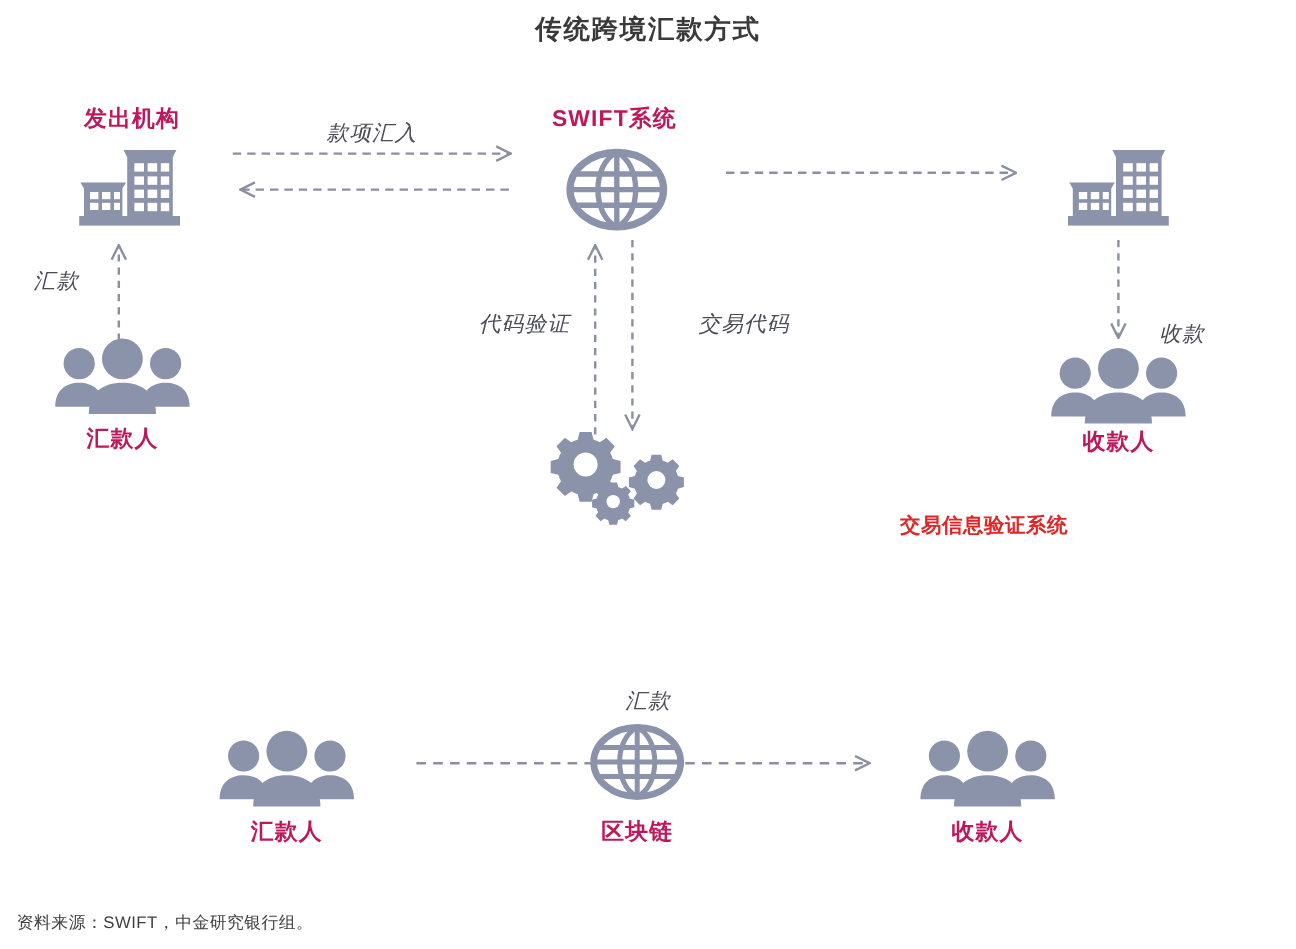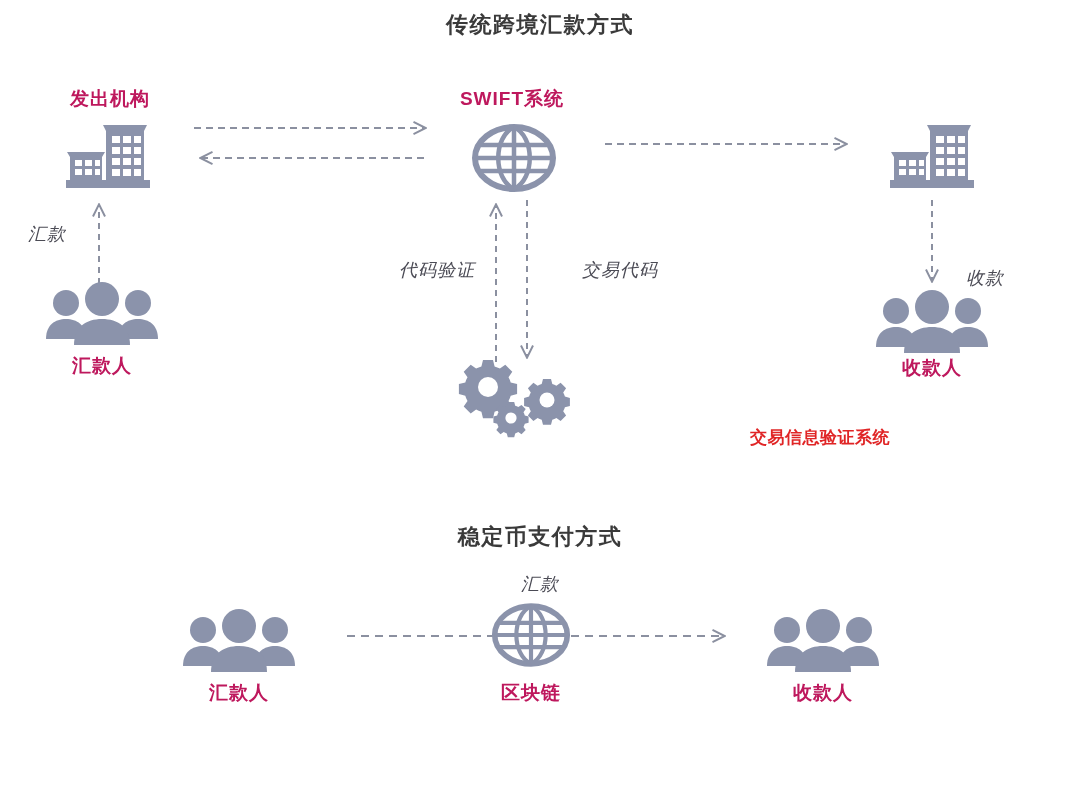--- a/index.html
+++ b/index.html
@@ -105,20 +105,21 @@
         <path d="M0,58 C0,44 9,38 20,38 C31,38 40,44 40,58 Z"></path>
         <circle cx="92" cy="22" r="13"></circle>
         <path d="M72,58 C72,44 81,38 92,38 C103,38 112,44 112,58 Z"></path>
         <circle cx="56" cy="18" r="17"></circle>
         <path d="M28,64 C28,46 40,38 56,38 C72,38 84,46 84,64 Z"></path>
       </g>
     </svg>
   </div>
   <div class="abs node-label" style="left:22px;top:353px;width:160px;">汇款人</div>
 
+  <div class="abs edge-label" style="left:195px;top:99px;width:230px;">款项汇入</div>
   <svg class="abs" style="left:192px;top:120px;" width="240" height="16">
     <line x1="2" y1="8" x2="232" y2="8" stroke="#8b90a0" stroke-width="2" stroke-dasharray="7,5" marker-end="url(#ar-r)"></line>
   </svg>
 
   <svg class="abs" style="left:192px;top:150px;" width="240" height="16">
     <line x1="232" y1="8" x2="10" y2="8" stroke="#8b90a0" stroke-width="2" stroke-dasharray="7,5" marker-end="url(#ar-l)"></line>
   </svg>
 
   <div class="abs node-label" style="left:432px;top:86px;width:160px;">SWIFT系统</div>
 
@@ -223,21 +224,20 @@
         <path d="M0,58 C0,44 9,38 20,38 C31,38 40,44 40,58 Z"></path>
         <circle cx="92" cy="22" r="13"></circle>
         <path d="M72,58 C72,44 81,38 92,38 C103,38 112,44 112,58 Z"></path>
         <circle cx="56" cy="18" r="17"></circle>
         <path d="M28,64 C28,46 40,38 56,38 C72,38 84,46 84,64 Z"></path>
       </g>
     </svg>
   </div>
   <div class="abs node-label" style="left:852px;top:355px;width:160px;">收款人</div>
 
-  <div class="abs section-title" style="left:0;top:522px;width:1080px;">稳定币支付方式</div>
 
   <div class="abs edge-label" style="left:430px;top:572px;width:220px;">汇款</div>
 
   <div class="abs icon" style="left:183px;top:608px;">
     <svg width="112" height="66" viewBox="0 0 112 66">
       <g fill="#8b93ab">
         <circle cx="20" cy="22" r="13"></circle>
         <path d="M0,58 C0,44 9,38 20,38 C31,38 40,44 40,58 Z"></path>
         <circle cx="92" cy="22" r="13"></circle>
         <path d="M72,58 C72,44 81,38 92,38 C103,38 112,44 112,58 Z"></path>
@@ -277,14 +277,15 @@
         <path d="M0,58 C0,44 9,38 20,38 C31,38 40,44 40,58 Z"></path>
         <circle cx="92" cy="22" r="13"></circle>
         <path d="M72,58 C72,44 81,38 92,38 C103,38 112,44 112,58 Z"></path>
         <circle cx="56" cy="18" r="17"></circle>
         <path d="M28,64 C28,46 40,38 56,38 C72,38 84,46 84,64 Z"></path>
       </g>
     </svg>
   </div>
   <div class="abs node-label" style="left:743px;top:680px;width:160px;">收款人</div>
 
+  <div class="abs source-note" style="left:14px;top:760px;">资料来源：SWIFT，中金研究银行组。</div>
 
 </div>
 
 </body></html>

